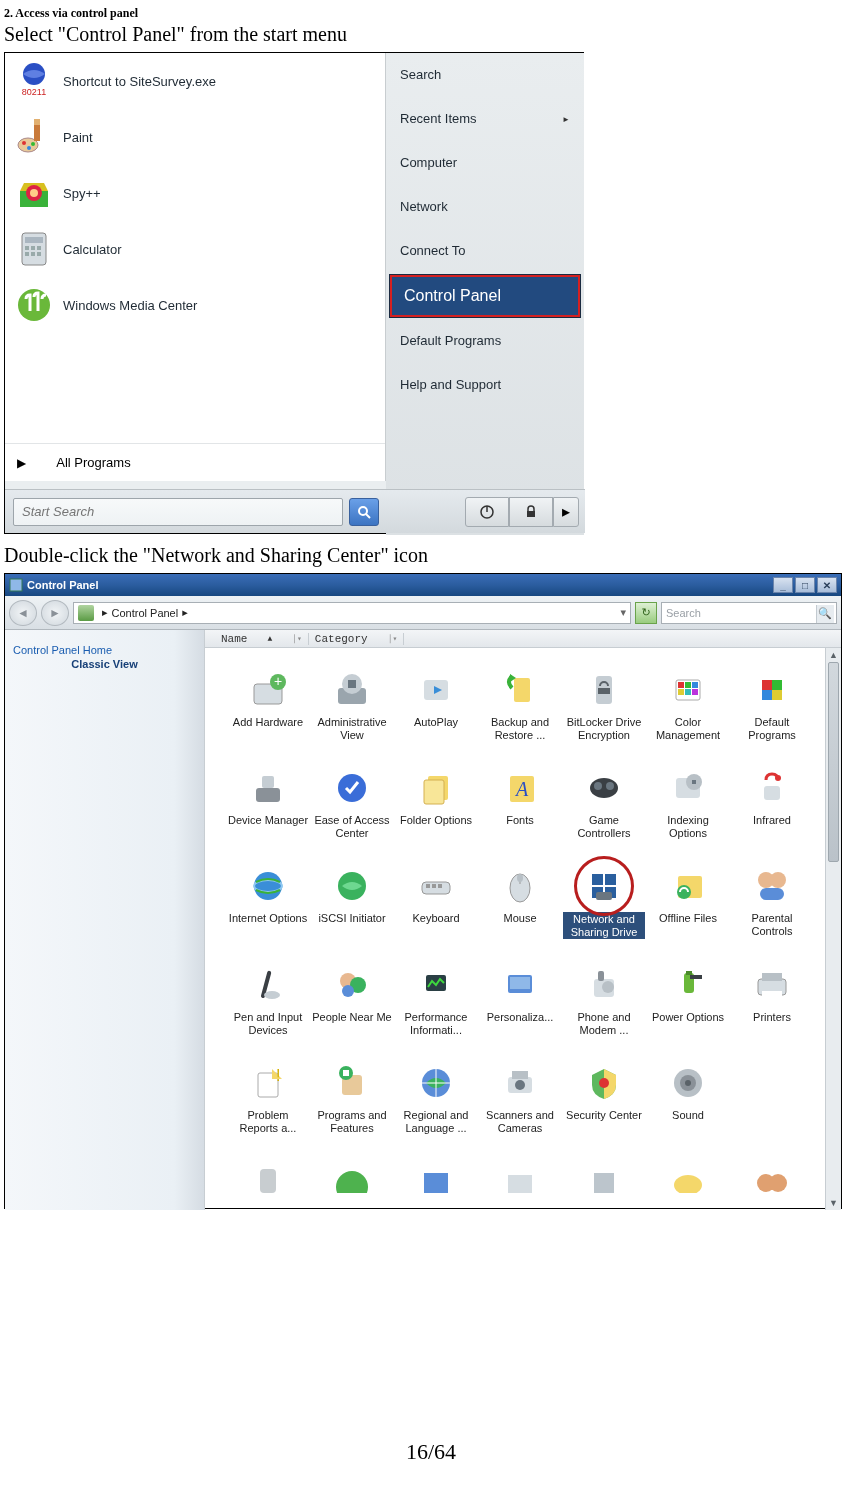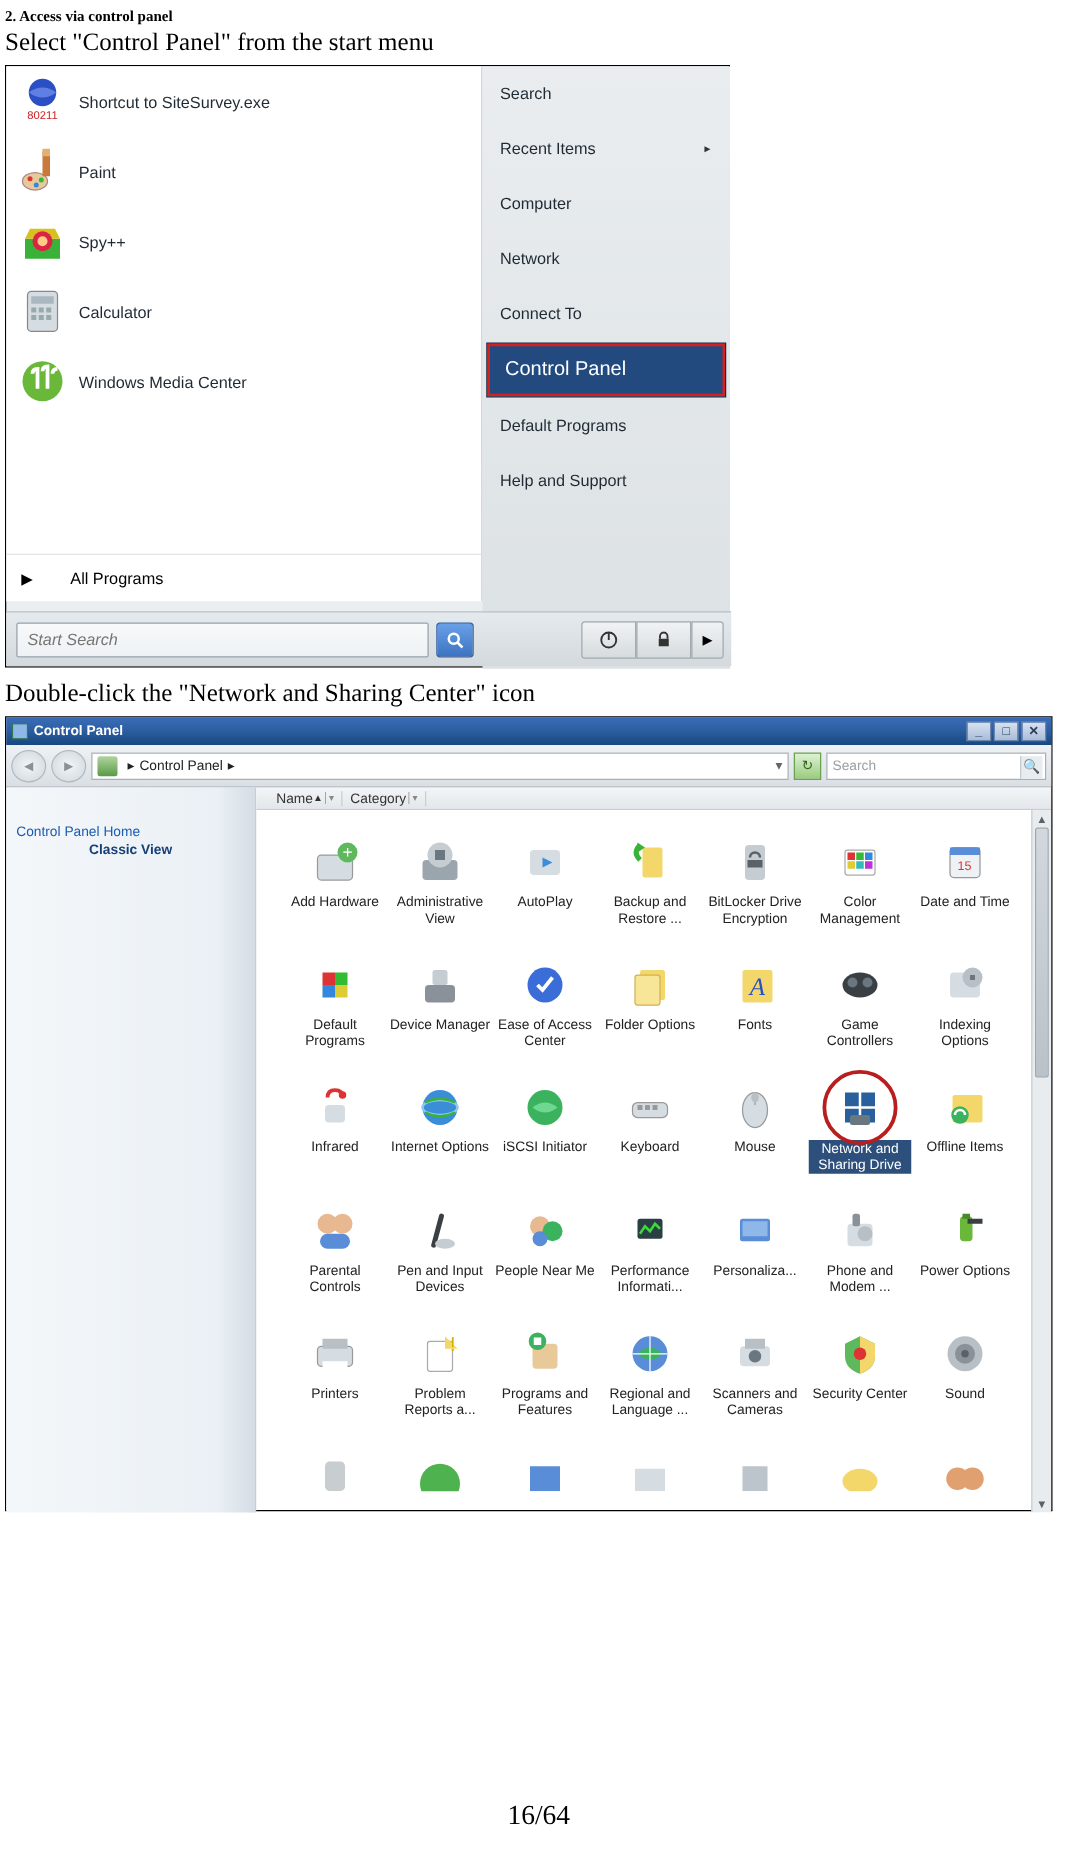--- a/index.html
+++ b/index.html
@@ -38,25 +38,25 @@
   .cp-titlebtns { display: flex; gap: 2px; }
   .cp-titlebtn { width: 20px; height: 16px; background: linear-gradient(#d8e2f0,#a8bdd9); border: 1px solid #6a84ab; font-size: 10px; display: flex; align-items: center; justify-content: center; color: #2a3f5a; }
   .cp-toolbar { height: 34px; background: linear-gradient(#eef2f5,#d9dfe4); border-bottom: 1px solid #b0b7bd; display: flex; align-items: center; padding: 0 4px; gap: 4px; }
   .cp-nav { width: 28px; height: 26px; border-radius: 50%; background: radial-gradient(#f2f5f7,#cfd6dc); border: 1px solid #b2b9bf; display: flex; align-items: center; justify-content: center; color: #8a9198; font-size: 12px; }
   .cp-breadcrumb { flex: 1; height: 22px; background: #fff; border: 1px solid #a8afb5; display: flex; align-items: center; padding: 0 4px; font-size: 11px; color: #222; }
   .cp-breadcrumb .bicon { width: 16px; height: 16px; background: linear-gradient(#b0d4a0,#5a9b44); border-radius: 2px; margin-right: 4px; }
   .cp-refresh { width: 22px; height: 22px; background: linear-gradient(#def0d4,#99cc7e); border: 1px solid #6aa34b; display: flex; align-items: center; justify-content: center; color: #2d6018; font-size: 11px; }
   .cp-search { width: 176px; height: 22px; border: 1px solid #a8afb5; background: #fff; display: flex; align-items: center; padding: 0 4px; font-size: 11px; color: #9aa0a6; position: relative; }
   .cp-search .sicon { position: absolute; right: 2px; top: 2px; width: 18px; height: 18px; background: #e7ecf0; border-left: 1px solid #c3cad0; display:flex;align-items:center;justify-content:center; color:#53708f; }
   .cp-body { display: flex; height: 580px; }
-  .cp-sidebar { width: 200px; background: linear-gradient(90deg,#f4f7fa 0%,#eaf0f5 85%, #d5dce3 100%); padding: 28px 8px; border-right: 1px solid #c7cdd2; font-size: 11px; }
+  .cp-sidebar { width: 200px; background: linear-gradient(90deg,#f4f7fa 0%,#eaf0f5 85%, #d5dce3 100%); padding: 12px 8px; border-right: 1px solid #c7cdd2; font-size: 11px; }
   .cp-sidebar a { color: #1a5db0; text-decoration: none; display: block; margin: 2px 0; }
   .cp-sidebar .cv { font-weight: bold; color: #163f77; text-align: center; }
   .cp-sortbar { height: 18px; background: linear-gradient(#f3f5f7,#e3e7eb); border-bottom: 1px solid #c7cdd2; display: flex; align-items: center; font-size: 11px; padding-left: 10px; color: #333; }
-  .cp-sortbar .col { border-right: 1px solid #c8ced3; padding: 0 6px; display: flex; align-items: center; gap: 0; }
+  .cp-sortbar .col { border-right: 1px solid #c8ced3; padding: 0 6px; display: flex; align-items: center; gap: 20px; font-family: Liberation Mono, monospace; }
   .cp-main { flex: 1; position: relative; overflow: hidden; }
   .cp-scroll { position: absolute; right: 0; top: 18px; width: 16px; bottom: 0; background: #e8ecef; border-left: 1px solid #c7cdd2; }
   .cp-scroll .thumb { position: absolute; top: 14px; left: 2px; right: 2px; height: 200px; background: linear-gradient(#d2d8dd,#bac2c9); border: 1px solid #9ea7ae; border-radius: 2px; }
   .cp-scroll .sarr { width: 100%; height: 14px; display:flex; align-items:center; justify-content:center; font-size:9px; color:#5a6268; }
   .cp-scroll .sarr.bot { position:absolute; bottom:0; }
   .cp-grid { padding: 18px 8px 0 22px; display: grid; grid-template-columns: repeat(7, 82px); gap: 22px 2px; font-size: 11px; color: #222; text-align: center; }
   .cp-ico { display: flex; flex-direction: column; align-items: center; cursor: default; }
   .cp-ico .i { width: 48px; height: 48px; margin-bottom: 2px; display: flex; align-items: center; justify-content: center; }
   .cp-ico .lbl { line-height: 1.15; min-height: 26px; display: flex; align-items: flex-start; justify-content: center; }
   .cp-ico.highlighted .i { position: relative; }
@@ -284,30 +284,20 @@
                   <rect x="10" y="19" width="6" height="6" fill="#dc3"></rect>
                   <rect x="17" y="19" width="6" height="6" fill="#3bb"></rect>
                   <rect x="24" y="19" width="6" height="6" fill="#b3d"></rect>
                 </svg>
               </div>
               <div class="lbl">Color Management</div>
             </div>
             <div class="cp-ico">
               <div class="i">
                 <svg width="40" height="40" viewBox="0 0 40 40">
-                  <rect x="8" y="8" width="24" height="24" rx="3" fill="#eef2f5" stroke="#999"></rect>
-                  <rect x="8" y="8" width="24" height="6" fill="#5a8dd8"></rect>
-                  <text x="14" y="26" font-size="10" fill="#d33">15</text>
-                </svg>
-              </div>
-              <div class="lbl">Date and Time</div>
-            </div>
-            <div class="cp-ico">
-              <div class="i">
-                <svg width="40" height="40" viewBox="0 0 40 40">
                   <rect x="10" y="10" width="10" height="10" fill="#d33"></rect>
                   <rect x="20" y="10" width="10" height="10" fill="#3b3"></rect>
                   <rect x="10" y="20" width="10" height="10" fill="#38d"></rect>
                   <rect x="20" y="20" width="10" height="10" fill="#dc3"></rect>
                 </svg>
               </div>
               <div class="lbl">Default Programs</div>
             </div>
             <div class="cp-ico">
               <div class="i">
@@ -428,21 +418,21 @@
               <div class="lbl">Network and Sharing Drive</div>
             </div>
             <div class="cp-ico">
               <div class="i">
                 <svg width="40" height="40" viewBox="0 0 40 40">
                   <rect x="10" y="10" width="24" height="22" rx="2" fill="#f4d76a"></rect>
                   <circle cx="16" cy="26" r="7" fill="#3ab25e"></circle>
                   <path d="M12 26 a4 4 0 0 1 8 0" stroke="#fff" stroke-width="2" fill="none"></path>
                 </svg>
               </div>
-              <div class="lbl">Offline Items</div>
+              <div class="lbl">Offline Files</div>
             </div>
             <div class="cp-ico">
               <div class="i">
                 <svg width="40" height="40" viewBox="0 0 40 40">
                   <circle cx="14" cy="14" r="8" fill="#e8b890"></circle>
                   <circle cx="26" cy="14" r="8" fill="#e8b890"></circle>
                   <rect x="8" y="22" width="24" height="12" rx="6" fill="#5a8dd8"></rect>
                 </svg>
               </div>
               <div class="lbl">Parental Controls</div>

